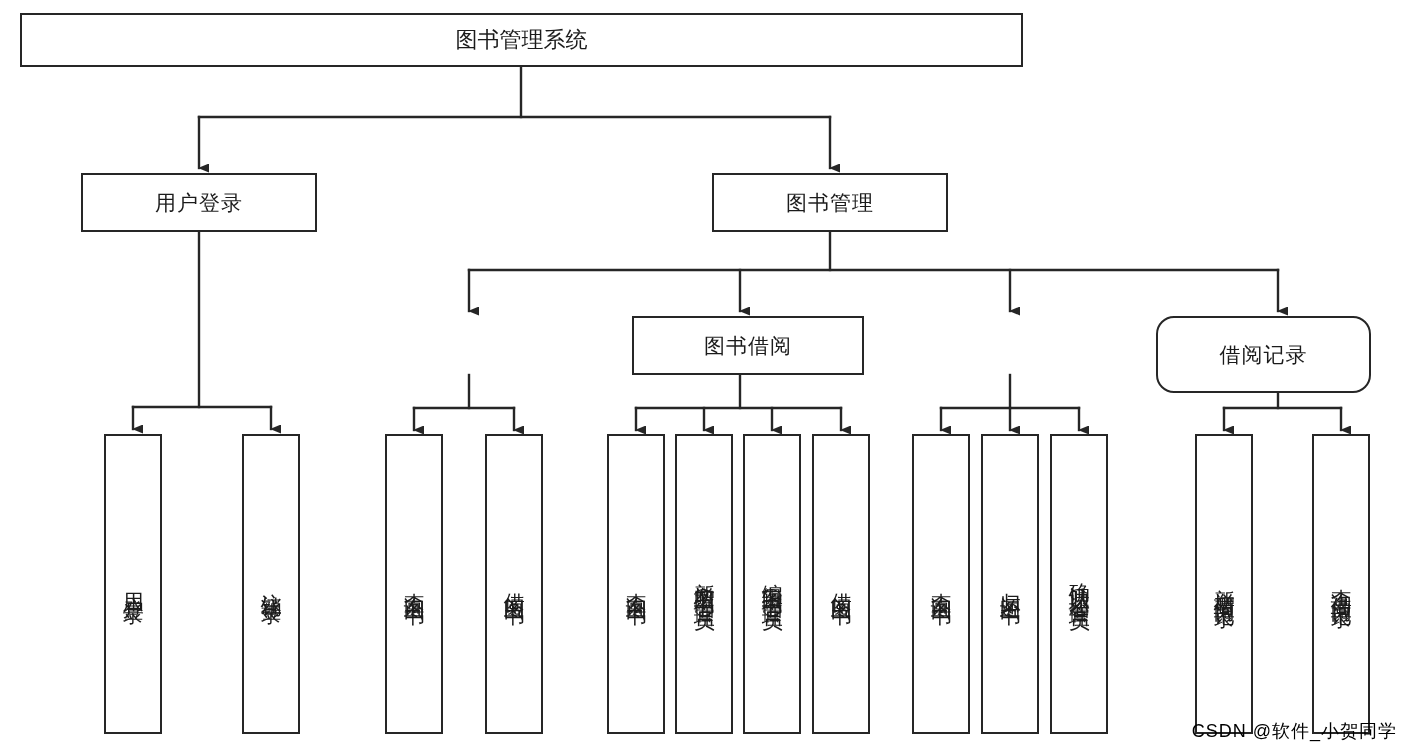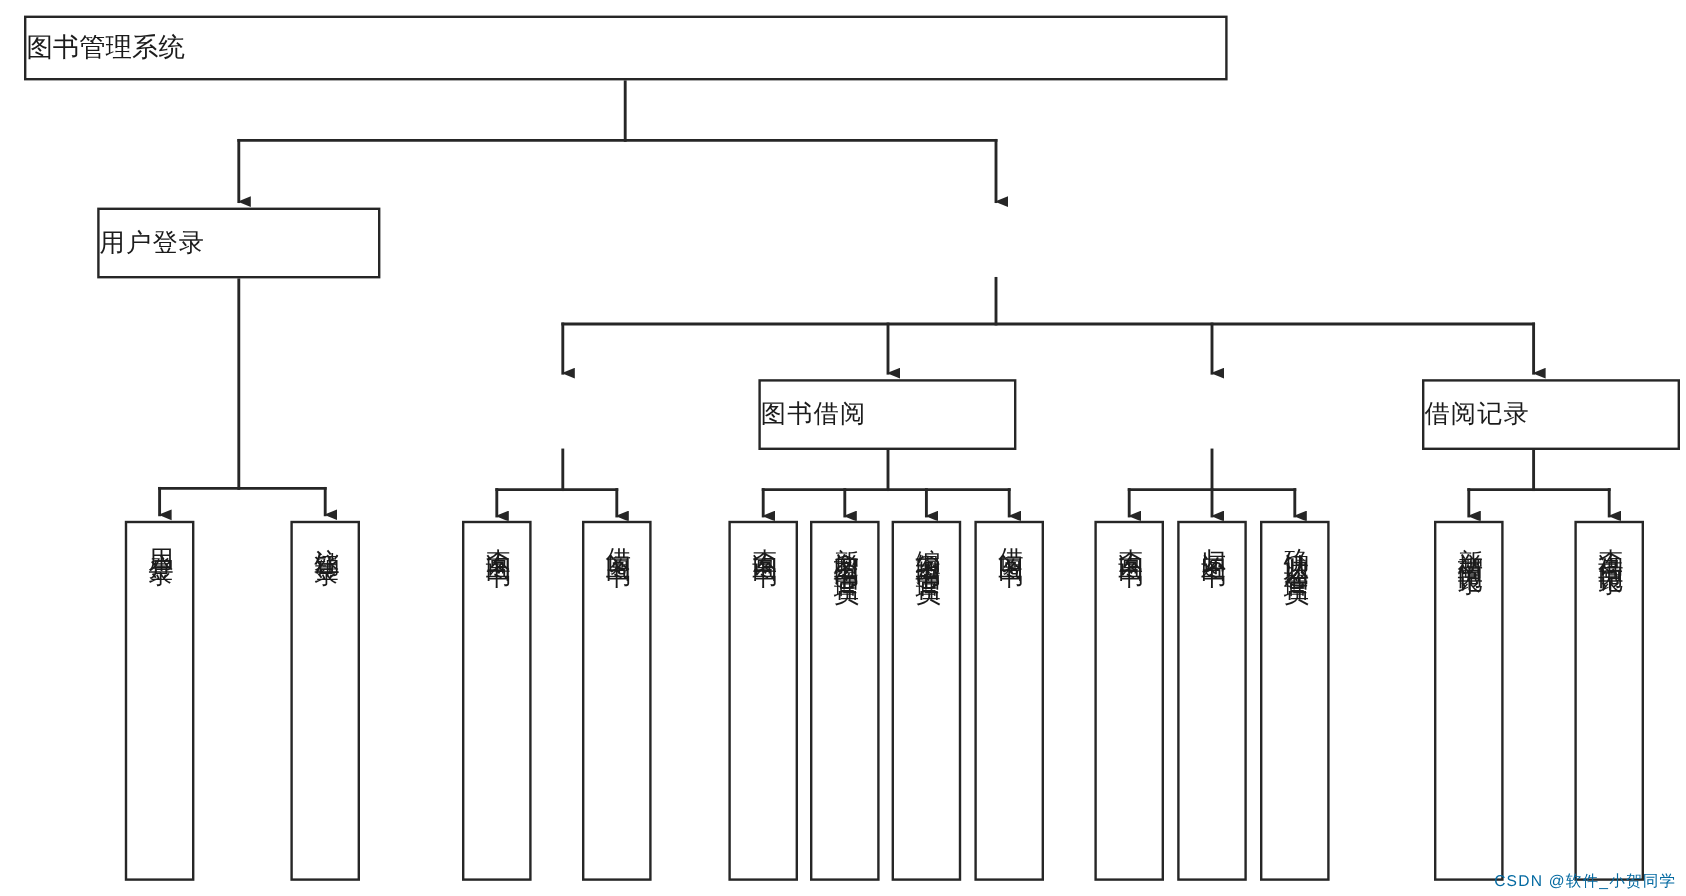--- a/index.html
+++ b/index.html
@@ -18,20 +18,21 @@
     background: #ffffff;
     overflow: hidden;
   }
   .node {
     position: absolute;
     box-sizing: border-box;
     background: #ffffff;
     border: 2px solid #262626;
     display: flex;
     align-items: center;
+    justify-content: center;
     color: #1b1b1b;
   }
   .node.h {
     font-size: 21px;
     letter-spacing: 1px;
     line-height: 1.2;
   }
   .node.root {
     font-size: 22px;
   }
@@ -55,22 +56,22 @@
     left: 0;
     top: 0;
     width: 1405px;
     height: 747px;
     pointer-events: none;
   }
   #watermark {
     position: absolute;
     right: 8px;
     bottom: 4px;
-    font-size: 13px;
-    color: #0369a1;
+    font-size: 18px;
+    color: #000000;
     letter-spacing: 1px;
     white-space: nowrap;
   }
 </style>
 </head>
 <body>
 
 <div id="canvas">
 
   <svg id="edges" viewBox="0 0 1405 747" xmlns="http://www.w3.org/2000/svg">
@@ -125,25 +126,28 @@
     </g>
   </svg>
 
   <div class="node root" style="left:20px; top:13px; width:1003px; height:54px;">
     <span>图书管理系统</span>
   </div>
 
   <div class="node h" style="left:81px; top:173px; width:236px; height:59px;">
     <span>用户登录</span>
   </div>
+  <div class="node h" style="left:712px; top:173px; width:236px; height:59px;">
+    <span>图书管理</span>
+  </div>
 
-  <div class="node h" style="left:632px; top:316px; width:215px; height:59px;">
+  <div class="node h" style="left:632px; top:316px; width:232px; height:59px;">
     <span>图书借阅</span>
   </div>
-  <div class="node h" style="left:1185px; top:316px; width:215px; height:59px;">
+  <div class="node h" style="left:1156px; top:316px; width:215px; height:77px;border-radius:18px;">
     <span>借阅记录</span>
   </div>
 
   <div class="node v" style="left:104px; top:434px; width:58px; height:300px;">
     <span class="vtext">用户登录</span>
   </div>
   <div class="node v" style="left:242px; top:434px; width:58px; height:300px;">
     <span class="vtext">注销登录</span>
   </div>
 

